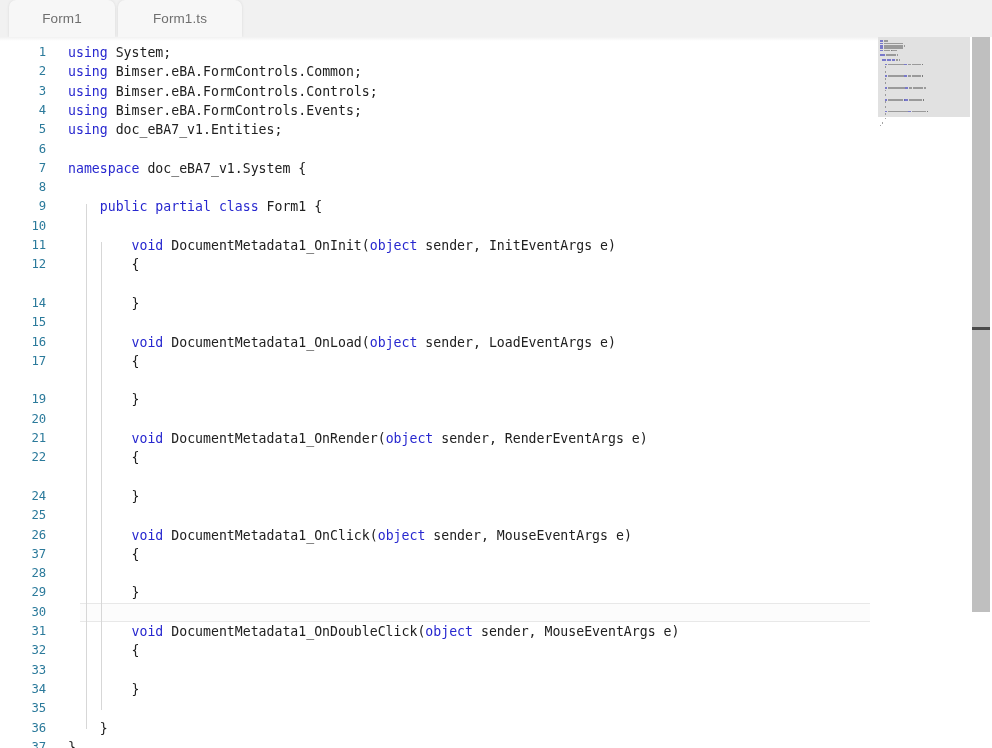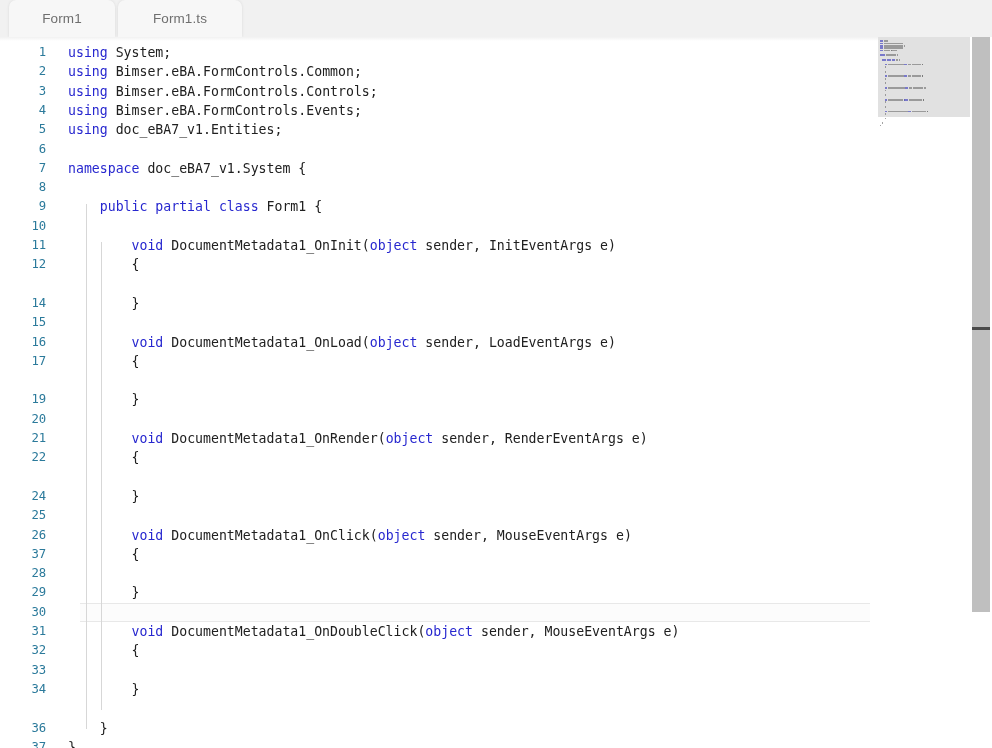--- a/index.html
+++ b/index.html
@@ -265,20 +265,21 @@
         <div class="line" style="position: absolute; left: 0px; top: 469.2px; width: 870px;"><span class="ln">25</span><span class="ltext"></span></div>
         <div class="line" style="position: absolute; left: 0px; top: 488.5px; width: 870px;"><span class="ln">26</span><span class="ltext"><span class="punc">        </span><span class="kw">void</span><span class="punc"> </span><span class="id">DocumentMetadata1_OnClick</span><span class="punc">(</span><span class="kw">object</span><span class="punc"> </span><span class="id">sender</span><span class="punc">, </span><span class="id">MouseEventArgs</span><span class="punc"> </span><span class="id">e</span><span class="punc">)</span></span></div>
         <div class="line" style="position: absolute; left: 0px; top: 507.8px; width: 870px;"><span class="ln">37</span><span class="ltext"><span class="punc">        {</span></span></div>
         <div class="line" style="position: absolute; left: 0px; top: 527.1px; width: 870px;"><span class="ln">28</span><span class="ltext"></span></div>
         <div class="line" style="position: absolute; left: 0px; top: 546.4px; width: 870px;"><span class="ln">29</span><span class="ltext"><span class="punc">        }</span></span></div>
         <div class="line current" style="position: absolute; left: 0px; top: 565.7px; width: 870px;"><div class="hl"></div><span class="ln">30</span><span class="ltext"></span></div>
         <div class="line" style="position: absolute; left: 0px; top: 585px; width: 870px;"><span class="ln">31</span><span class="ltext"><span class="punc">        </span><span class="kw">void</span><span class="punc"> </span><span class="id">DocumentMetadata1_OnDoubleClick</span><span class="punc">(</span><span class="kw">object</span><span class="punc"> </span><span class="id">sender</span><span class="punc">, </span><span class="id">MouseEventArgs</span><span class="punc"> </span><span class="id">e</span><span class="punc">)</span></span></div>
         <div class="line" style="position: absolute; left: 0px; top: 604.3px; width: 870px;"><span class="ln">32</span><span class="ltext"><span class="punc">        {</span></span></div>
         <div class="line" style="position: absolute; left: 0px; top: 623.6px; width: 870px;"><span class="ln">33</span><span class="ltext"></span></div>
         <div class="line" style="position: absolute; left: 0px; top: 642.9px; width: 870px;"><span class="ln">34</span><span class="ltext"><span class="punc">        }</span></span></div>
+        <div class="line" style="position: absolute; left: 0px; top: 662.2px; width: 870px;"><span class="ln">35</span><span class="ltext"></span></div>
         <div class="line" style="position: absolute; left: 0px; top: 681.5px; width: 870px;"><span class="ln">36</span><span class="ltext"><span class="punc">    }</span></span></div>
         <div class="line" style="position: absolute; left: 0px; top: 700.8px; width: 870px;"><span class="ln">37</span><span class="ltext"><span class="punc">}</span></span></div>
       </div>
 
     <div class="guide" style="left:86px; top:167px; height:525px;"></div>
     <div class="guide" style="left:101px; top:205px; height:468px;"></div>
 
     <div class="minimap">
       <div class="mm-inner" id="mm-inner">
           <div class="mm-line">

